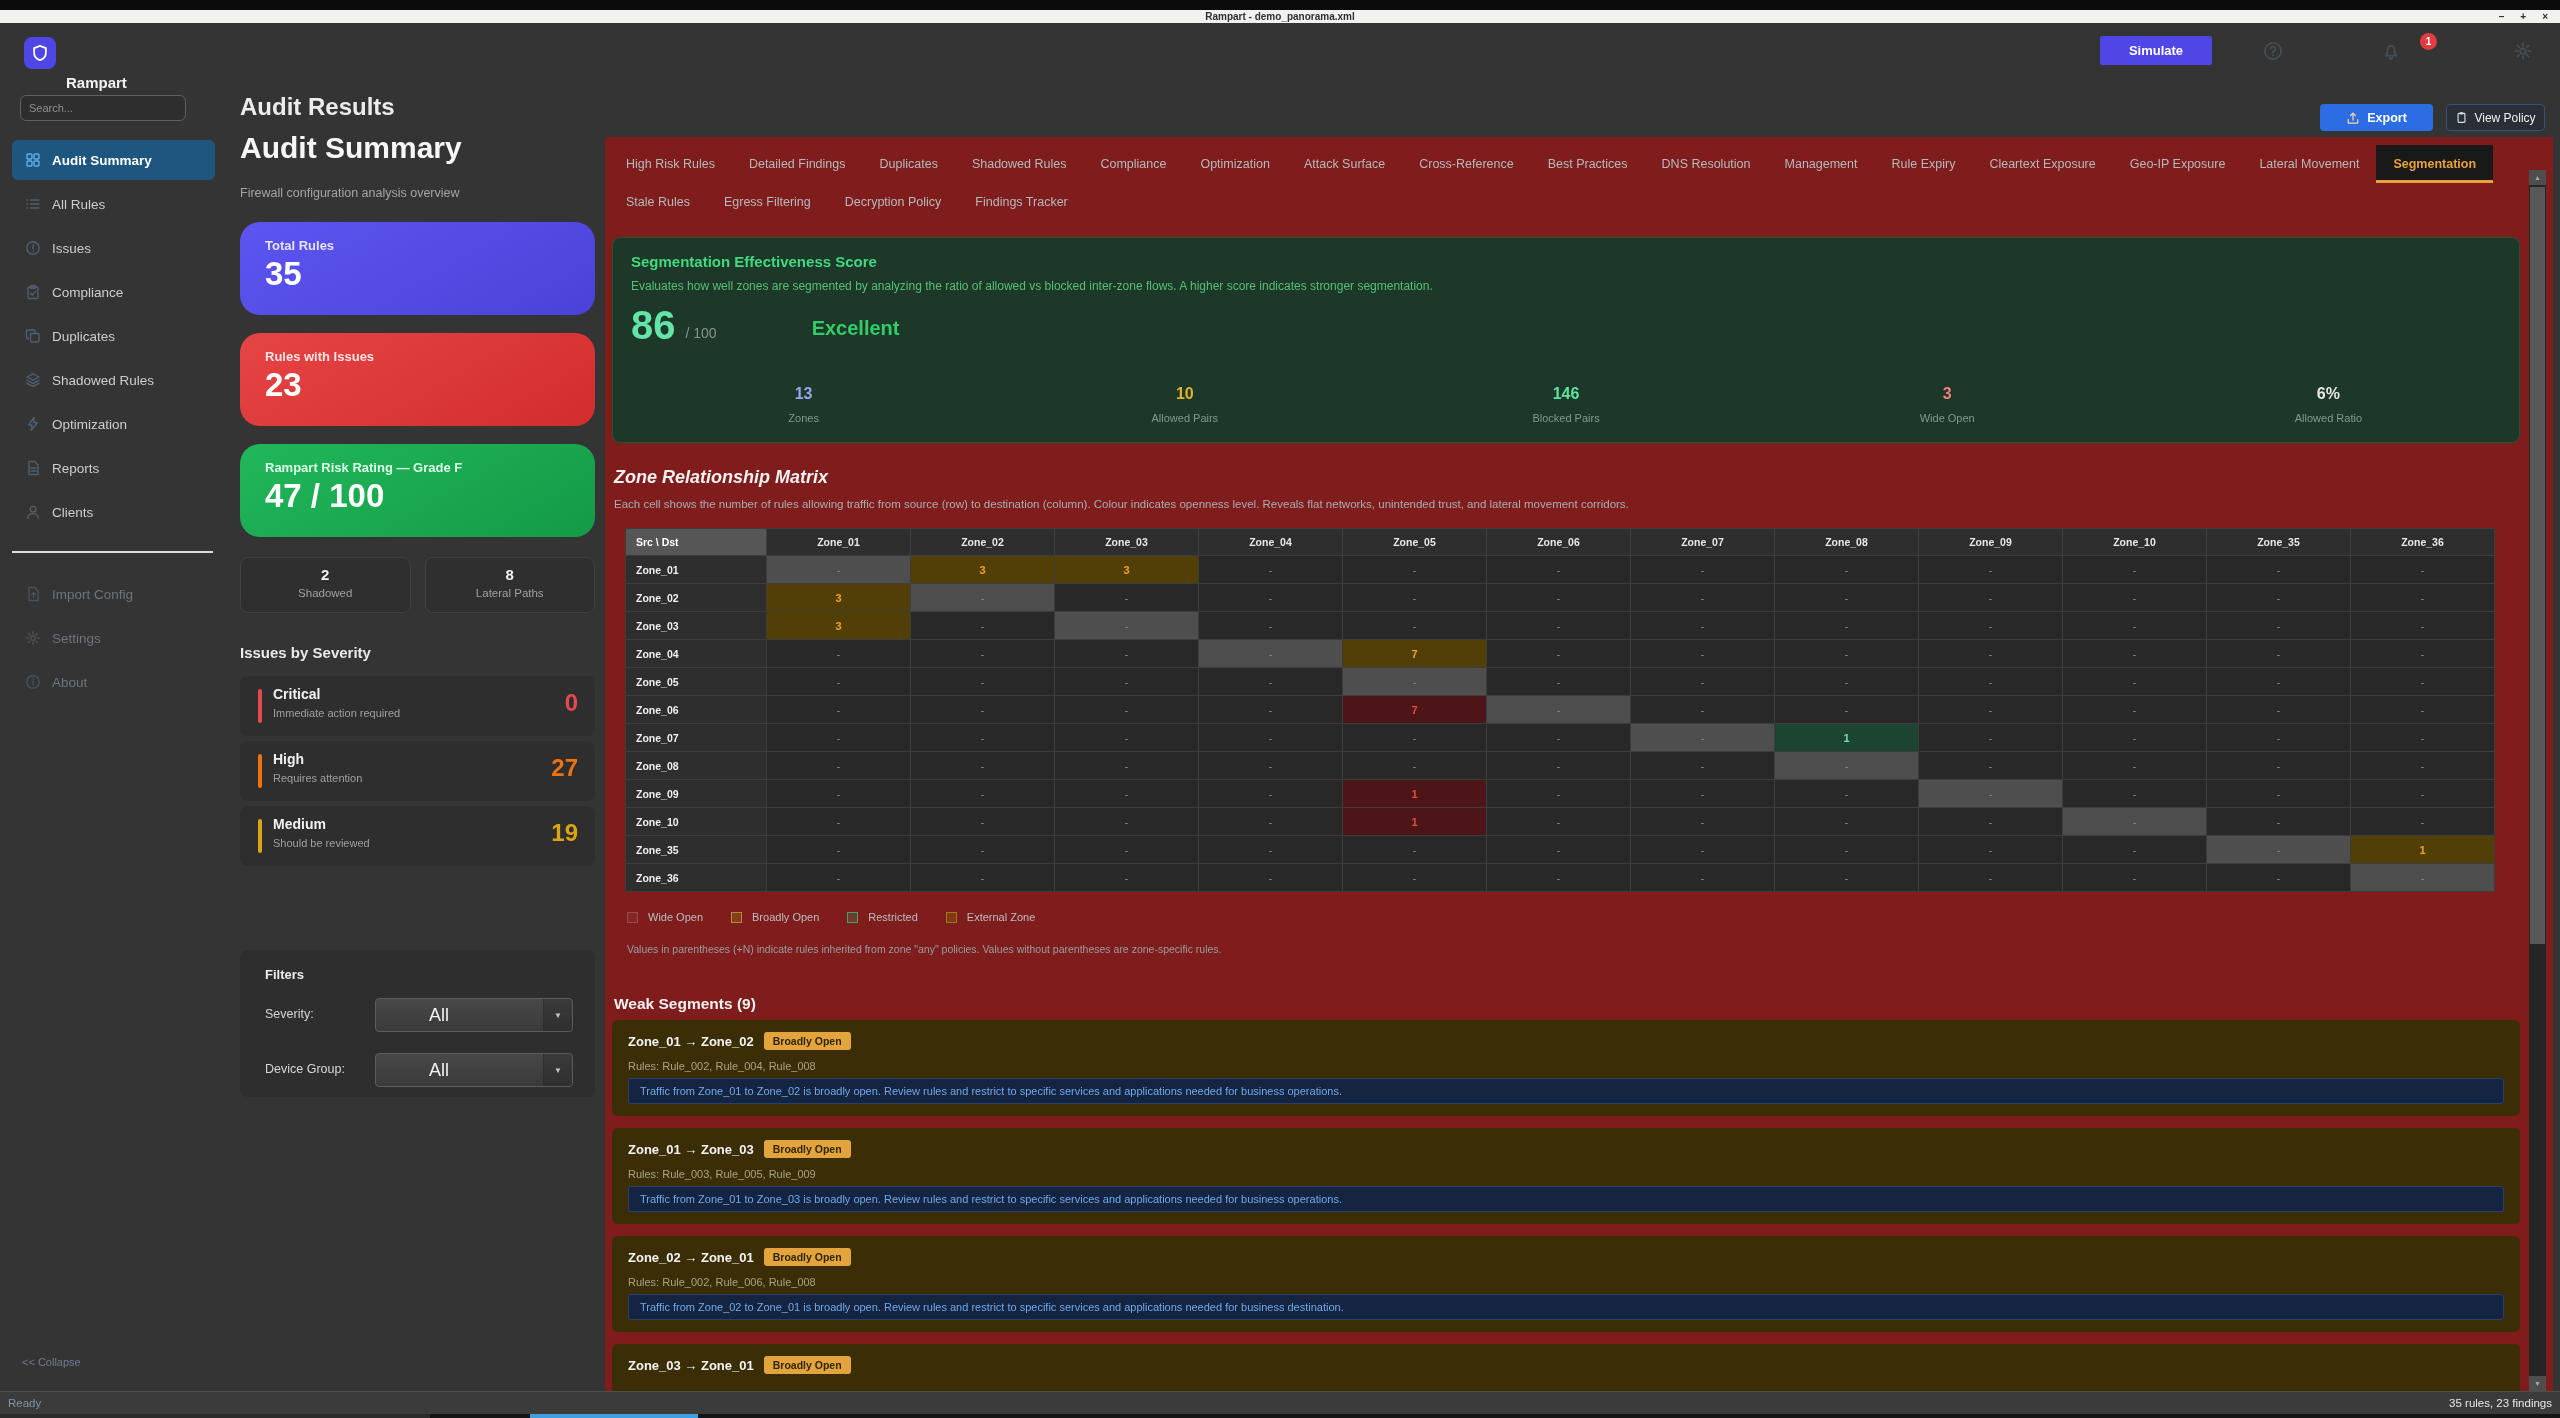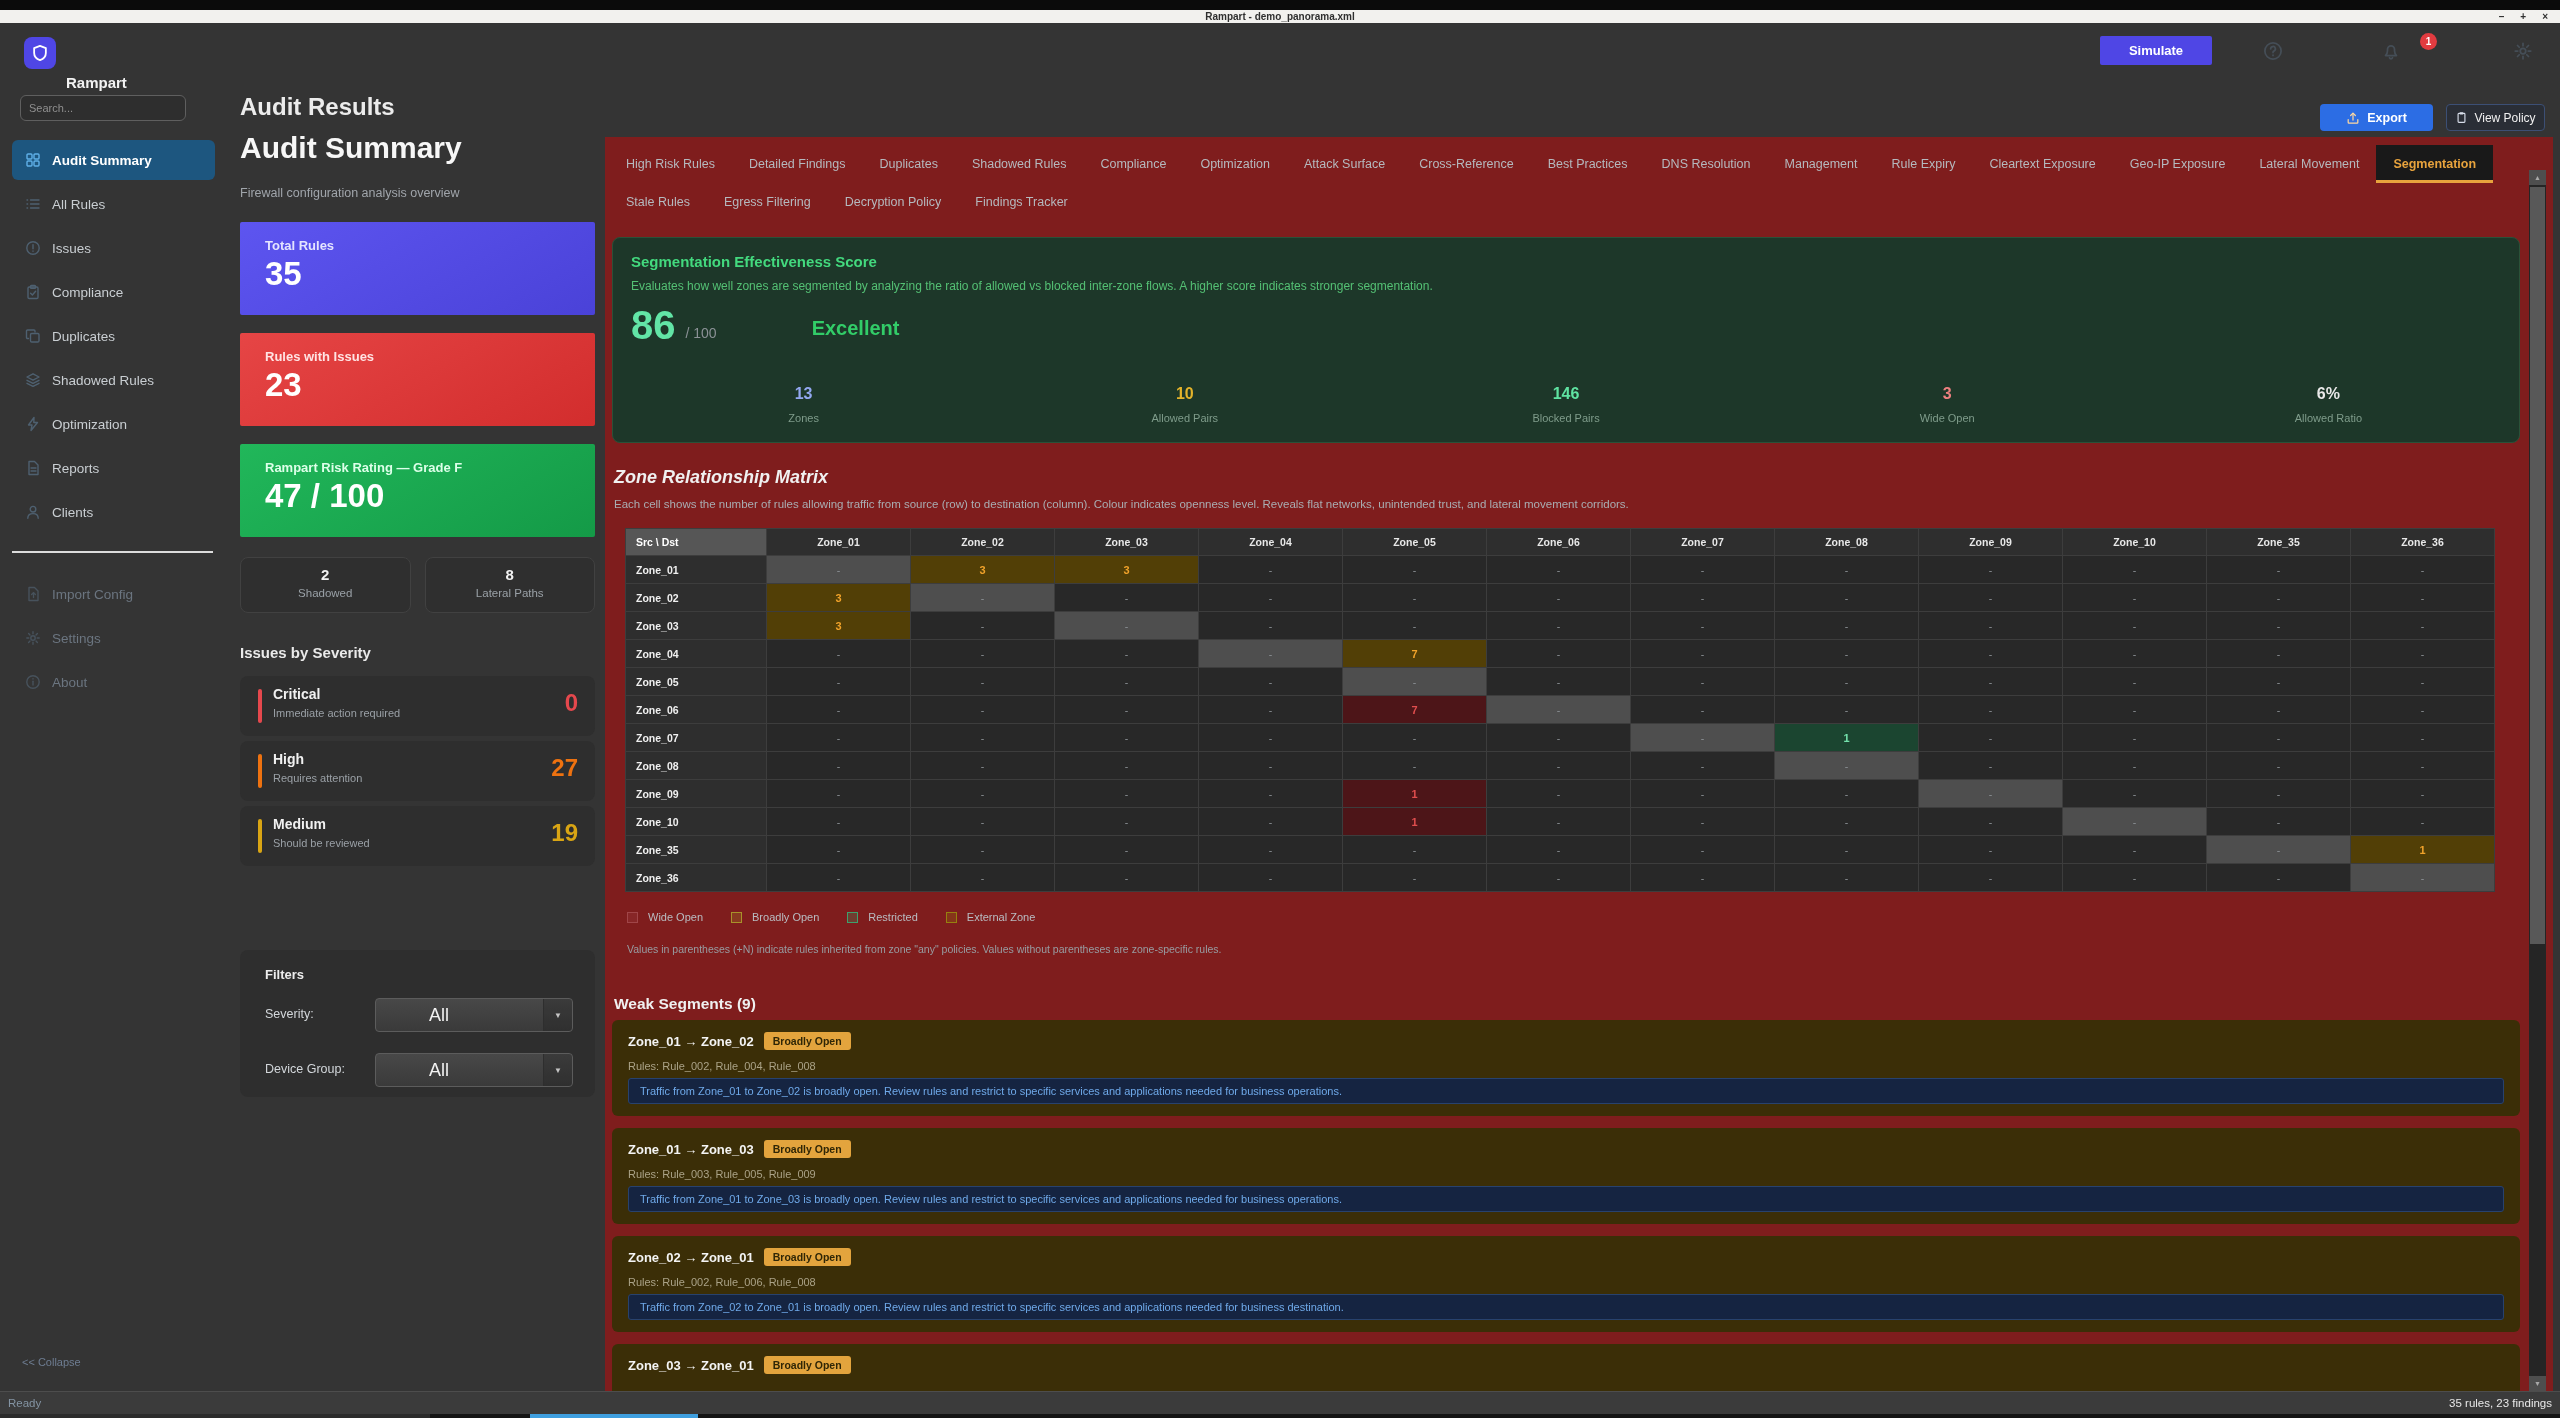--- a/index.html
+++ b/index.html
@@ -36,21 +36,21 @@
   #nav-footer .nav-item{color:#6b7580;}
   #nav-footer .nav-ico{color:#47525c;}
   #nav-divider{left:12px;top:551px;width:201px;height:2px;background:#dcdcdc;}
   #collapse-link{left:22px;top:1356px;font-size:11px;color:#6e7d92;}
 
   
   #page-title{left:240px;top:93px;font-size:24px;font-weight:bold;color:#ececec;}
   #summary-heading{left:240px;top:131px;font-size:30px;font-weight:bold;color:#f7f7f7;}
   #summary-sub{left:240px;top:186px;font-size:12.5px;color:#a0a5ab;}
   #kpi-cards{left:240px;top:222px;width:355px;}
-  .kpi{width:355px;height:93px;border-radius:2px;margin-bottom:18px;padding:16px 0 0 25px;box-sizing:border-box;}
+  .kpi{width:355px;height:93px;border-radius:20px;margin-bottom:18px;padding:16px 0 0 25px;box-sizing:border-box;}
   .kpi .k-label{font-size:13px;font-weight:bold;}
   .kpi .k-value{font-size:33px;font-weight:bold;color:#fff;margin-top:2px;}
   .kpi.indigo{background:linear-gradient(150deg,#5d55f0,#4a42d8);}
   .kpi.indigo .k-label{color:#e4e4ff;}
   .kpi.red{background:linear-gradient(150deg,#e64545,#d22d2d);}
   .kpi.red .k-label{color:#ffe3e3;}
   .kpi.green{background:linear-gradient(150deg,#21b75a,#149a47);}
   .kpi.green .k-label{color:#ddffe9;}
   #mini-stats{left:240px;top:557px;width:355px;display:flex;gap:14px;}
   .mini{flex:1;height:56px;background:#2f2f2f;border:1px solid #414141;border-radius:8px;text-align:center;box-sizing:border-box;padding-top:8px;}

